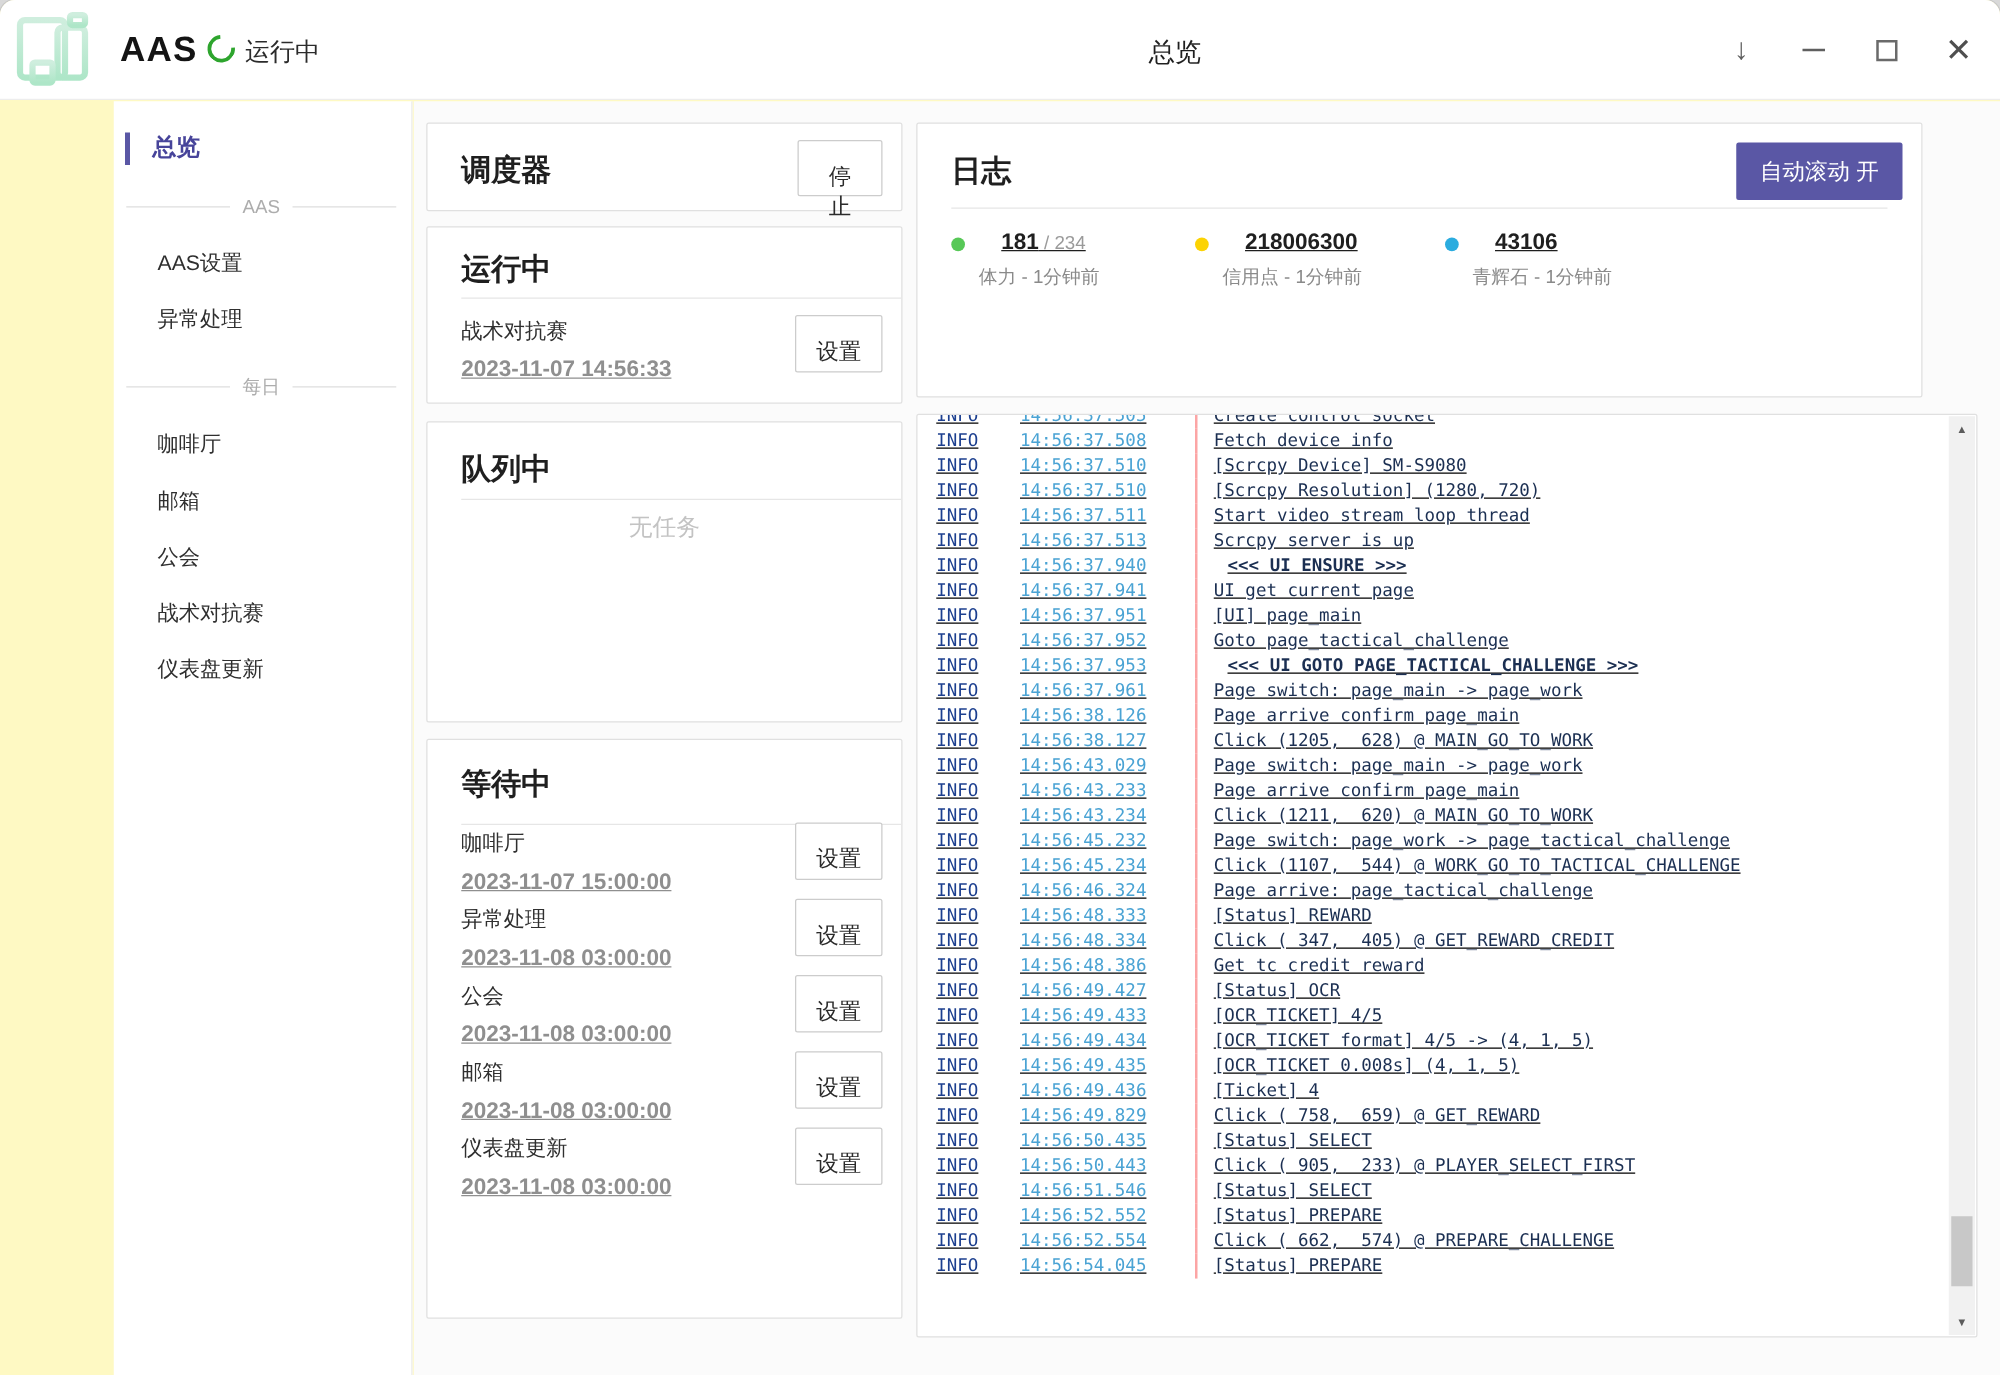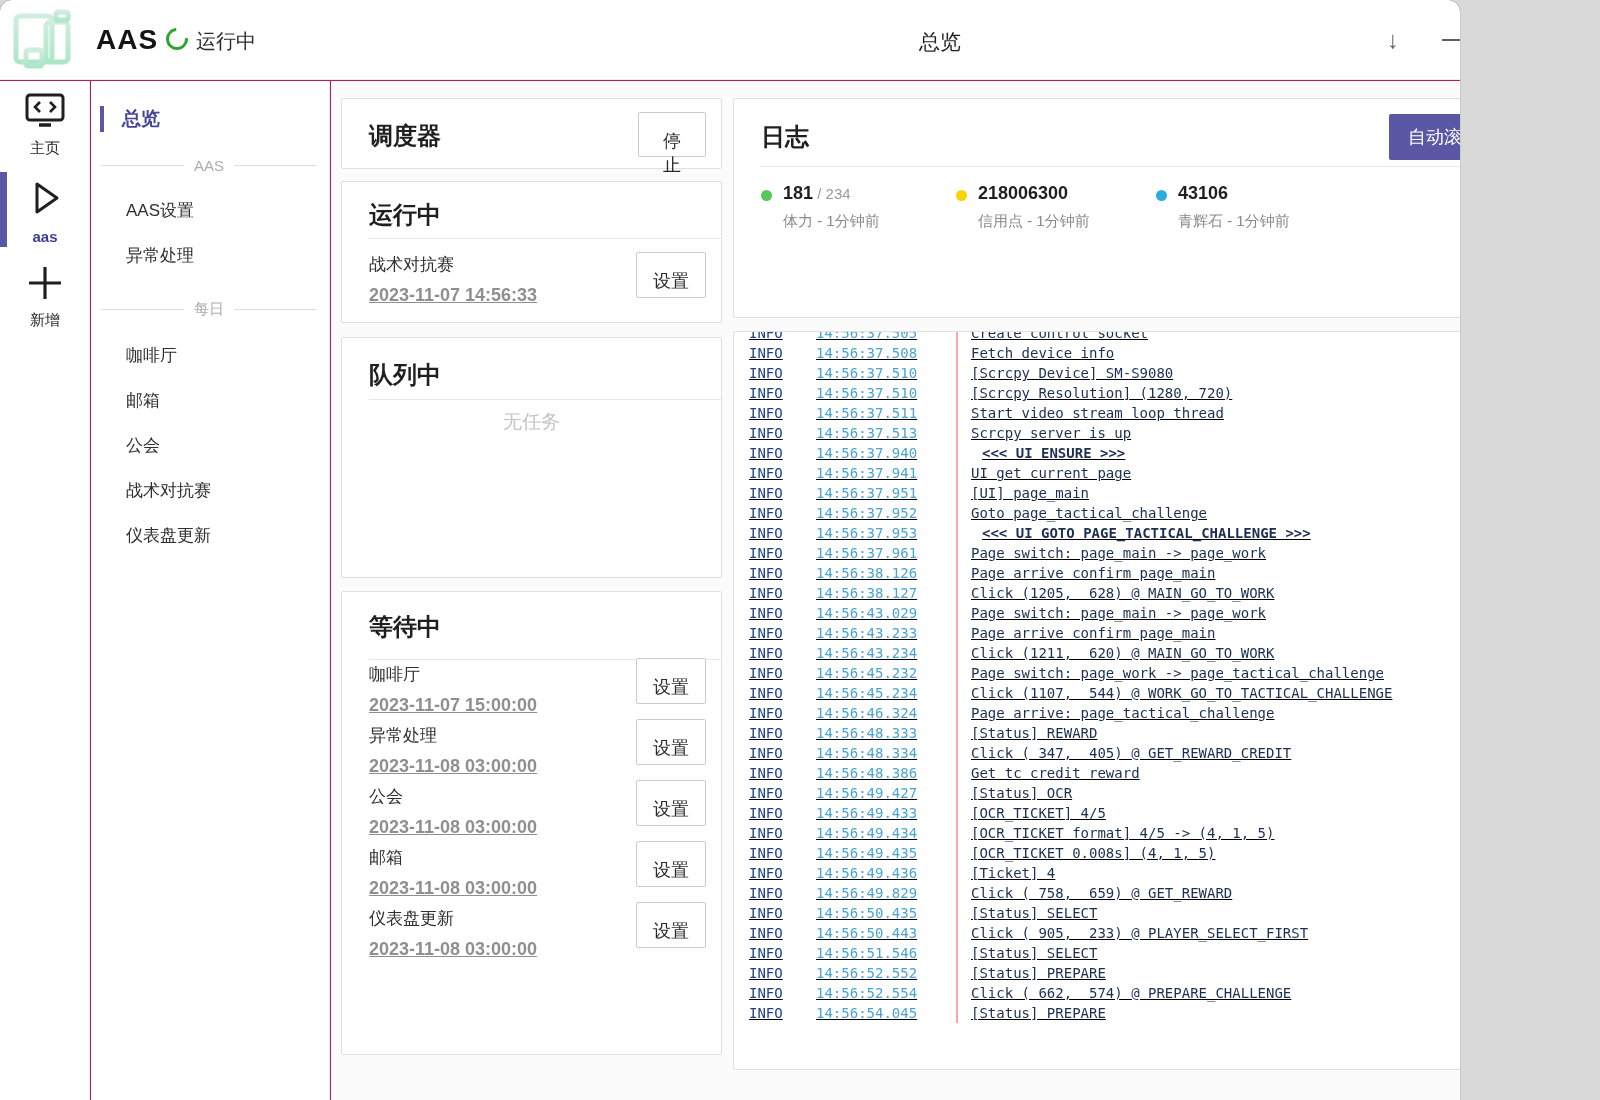--- a/index.html
+++ b/index.html
@@ -1,17 +1,17 @@
 <!DOCTYPE html>
 <html style="--accent: #5a57a5;"><head>
 <meta charset="utf-8">
 <style>
   * { margin:0; padding:0; box-sizing:border-box; }
   html,body { width:1600px; height:1100px; background:#d9d9d9; font-family:"Liberation Sans","DejaVu Sans",sans-serif; }
-  .window { position:relative; width:1460px; height:1100px; background:#be185d; border-radius:12px 12px 0 0; overflow:hidden; box-shadow:0 0 0 1px #c9c9c9; }
+  .window { position:relative; width:1600px; height:1100px; background:#fef9c3; border-radius:12px 12px 0 0; overflow:hidden; box-shadow:0 0 0 1px #c9c9c9; }
 
   
   header { position:absolute; left:0; top:0; width:1600px; height:80px; background:#fff; border-bottom:1px solid #ededed; z-index:5; }
   .logo { position:absolute; left:10px; top:6px; width:68px; height:68px; }
   .app-title { position:absolute; left:96px; top:24px; font-size:28px; font-weight:800; color:#141414; letter-spacing:1px; }
   .spinner { position:absolute; left:166px; top:28px; width:22px; height:22px; border:3.5px solid #2ea52e; border-top-color:transparent; border-radius:50%; transform:rotate(40deg); }
   .status { position:absolute; left:196px; top:28px; font-size:20px; color:#2b2b2b; }
   .page-title { position:absolute; left:880px; top:28px; width:120px; text-align:center; font-size:21px; color:#1f1f1f; }
   .win-controls { position:absolute; right:16px; top:0; height:80px; display:flex; align-items:center; gap:24px; }
   .wc { width:34px; height:34px; display:flex; align-items:center; justify-content:center; color:#5f5f5f; font-size:24px; cursor:default; }
@@ -64,21 +64,21 @@
   .wait-list { position:absolute; left:27px; right:15px; top:69px; }
   .wait-item { position:relative; height:61px; }
   .wait-item .task-name { padding-top:2px; }
   .wait-item .btn { position:absolute; right:0; top:-3px; width:70px; height:46px; }
 
   .loghead { left:402px; top:17px; width:805px; height:220px; }
   .loghead .panel-title { position:absolute; left:27px; top:22px; }
   .loghead .pdivider { top:67px; left:27px; right:27px; }
   .stat { position:absolute; top:84px; }
   .stat .dot { position:absolute; left:0; top:7px; width:11px; height:11px; border-radius:50%; }
-  .stat .val { margin-left:22px; font-size:18px; font-weight:700; color:#1f1f1f; }
+  .stat .val { margin-left:40px; font-size:18px; font-weight:700; color:#1f1f1f;text-decoration:underline; }
   .stat .val .tot { font-size:15px; font-weight:400; color:#9a9a9a; }
   .stat .cap { margin-left:22px; margin-top:8px; font-size:15px; color:#8a8a8a; }
   .stat.s0 { left:27px; } .stat.s1 { left:222px; } .stat.s2 { left:422px; }
   .autoscroll { position:absolute; right:15px; top:15px; height:46px; padding:0 19px; background:var(--accent); color:#fff; font-size:18px; border:none; border-radius:2px; font-family:inherit; cursor:default; }
 
   .log-body { left:402px; top:250px; width:849px; height:739px; overflow:hidden; }
   .log-lines { position:absolute; left:0; top:-9px; right:23px; overflow:hidden; font-family:"DejaVu Sans Mono","Liberation Mono",monospace; font-size:14px; }
   .log-row { display:flex; height:20px; line-height:20px; white-space:pre;text-decoration:underline; }
   .log-row .lv { margin-left:15px; width:67px; color:#1c3f8f; }
   .log-row .tm { width:140px; color:#4aa3d4; }
@@ -126,48 +126,20 @@
         </div>
       <div class="wc">
           <span class="max-glyph"></span>
         </div>
       <div class="wc close">
           <span>✕</span>
         </div>
     </div>
   </header>
 
-  <nav class="rail">
-    <div class="rail-item">
-      <span>
-        <svg width="44" height="40" viewBox="0 0 44 40" fill="none" stroke="#1f1f1f" stroke-width="3">
-          <rect x="4" y="4" width="36" height="25" rx="3"></rect>
-          <path d="M17 11 l-5 5 5 5 M27 11 l5 5 -5 5" stroke-width="2.6"></path>
-          <path d="M16 34 h12" stroke-width="3.4"></path>
-        </svg>
-      </span>
-      <span class="lbl">主页</span>
-    </div>
-    <div class="rail-item active">
-      <span>
-        <svg width="44" height="44" viewBox="0 0 44 44" fill="none" stroke="#1f1f1f" stroke-width="3" stroke-linejoin="round">
-          <path d="M14 8 L34 22 L14 36 Z"></path>
-        </svg>
-      </span>
-      <span class="lbl">aas</span>
-    </div>
-    <div class="rail-item">
-      <span>
-        <svg width="44" height="40" viewBox="0 0 44 40" fill="none" stroke="#1f1f1f" stroke-width="3.2">
-          <path d="M22 4 V36 M6 20 H38"></path>
-        </svg>
-      </span>
-      <span class="lbl">新增</span>
-    </div>
-  </nav>
 
   <aside class="sidebar">
     <div class="side-active">
       <span class="bar"></span>
       <span>总览</span>
     </div>
     <div id="sidebar-sections">
         <div class="side-divider">AAS</div>
         <div class="side-item">AAS设置</div>
         <div class="side-item">异常处理</div>

